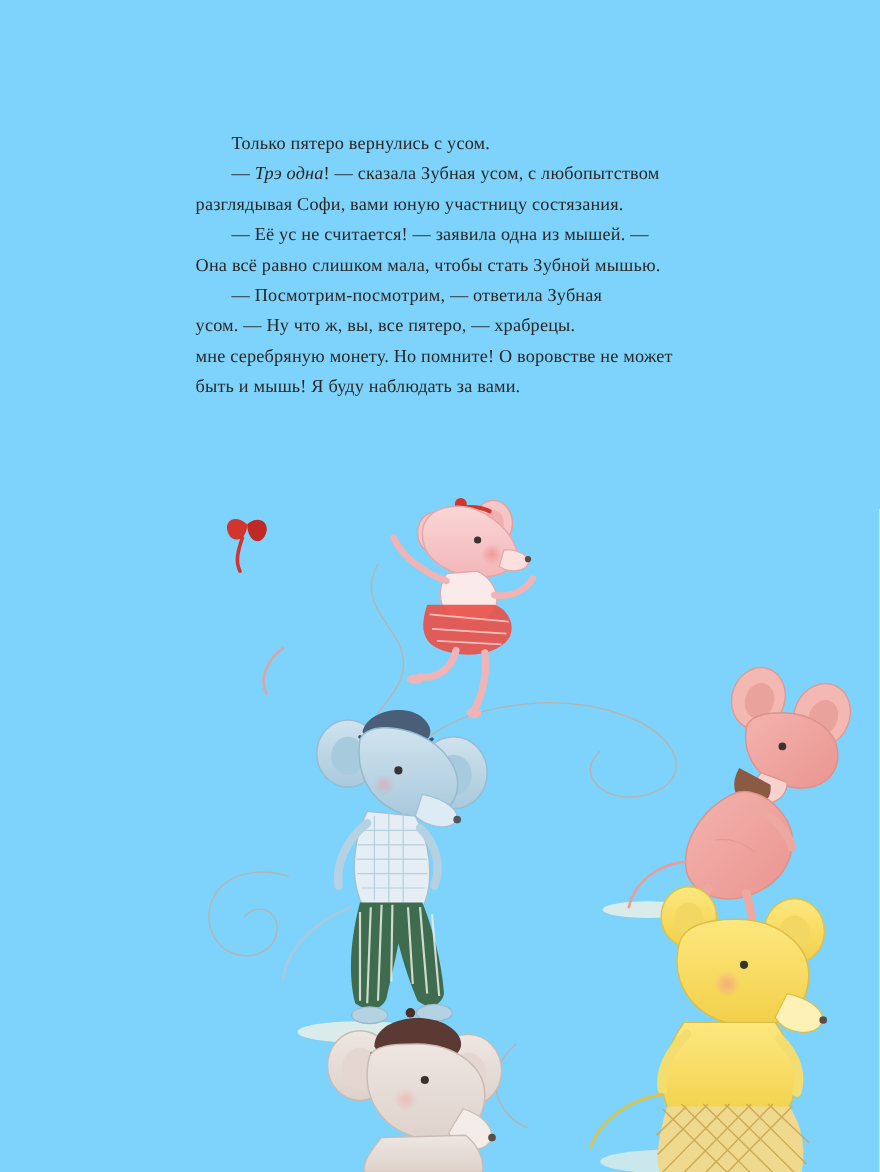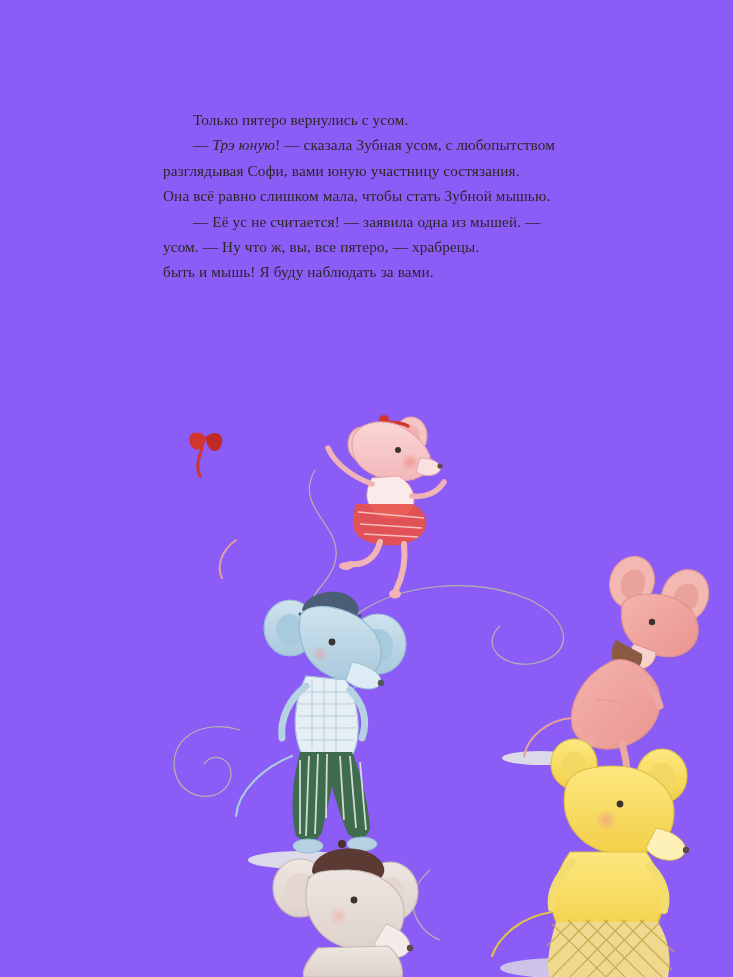--- a/index.html
+++ b/index.html
@@ -11,21 +11,21 @@
     width: 733px;
     height: 977px;
     overflow: hidden;
     font-family: "Liberation Serif", serif;
     color: #2b2b2b;
   }
   .page {
     position: relative;
     width: 733px;
     height: 977px;
-    background: #8b5cf6;
+    background: #7dd3fc;
   }
 
   
   .text-block {
     position: absolute;
     left: 163px;
     top: 108px;
     width: 420px;
   }
   .para {
@@ -53,25 +53,27 @@
     display: block;
   }
 </style>
 </head>
 <body>
 
 <div class="page">
 
   <div class="text-block">
     <p class="para"><span class="indent"></span><span>Только пятеро вернулись с усом.</span></p>
-    <p class="para"><span class="indent"></span><span>— </span><em>Трэ юную</em><span>! — сказала Зубная усом, с любопытством</span></p>
+    <p class="para"><span class="indent"></span><span>— </span><em>Трэ одна</em><span>! — сказала Зубная усом, с любопытством</span></p>
     <p class="para"><span>разглядывая Софи, вами юную участницу состязания.</span></p>
+    <p class="para"><span class="indent"></span><span>— Её ус не считается! — заявила одна из мышей. —</span></p>
     <p class="para"><span>Она всё равно слишком мала, чтобы стать Зубной мышью.</span></p>
-    <p class="para"><span class="indent"></span><span>— Её ус не считается! — заявила одна из мышей. —</span></p>
+    <p class="para"><span class="indent"></span><span>— Посмотрим-посмотрим, — ответила Зубная</span></p>
     <p class="para"><span>усом. — Ну что ж, вы, все пятеро, — храбрецы.</span></p>
+    <p class="para"><span>мне серебряную монету. Но помните! О воровстве не может</span></p>
     <p class="para"><span>быть и мышь! Я буду наблюдать за вами.</span></p>
   </div>
 
   <div class="illustration">
     <svg width="733" height="577" viewBox="0 0 733 577" xmlns="http://www.w3.org/2000/svg">
       <defs>
         <radialGradient id="cheekG" cx="50%" cy="50%" r="50%">
           <stop offset="0%" stop-color="#f2918f" stop-opacity="0.85"></stop>
           <stop offset="100%" stop-color="#f2918f" stop-opacity="0"></stop>
         </radialGradient>

